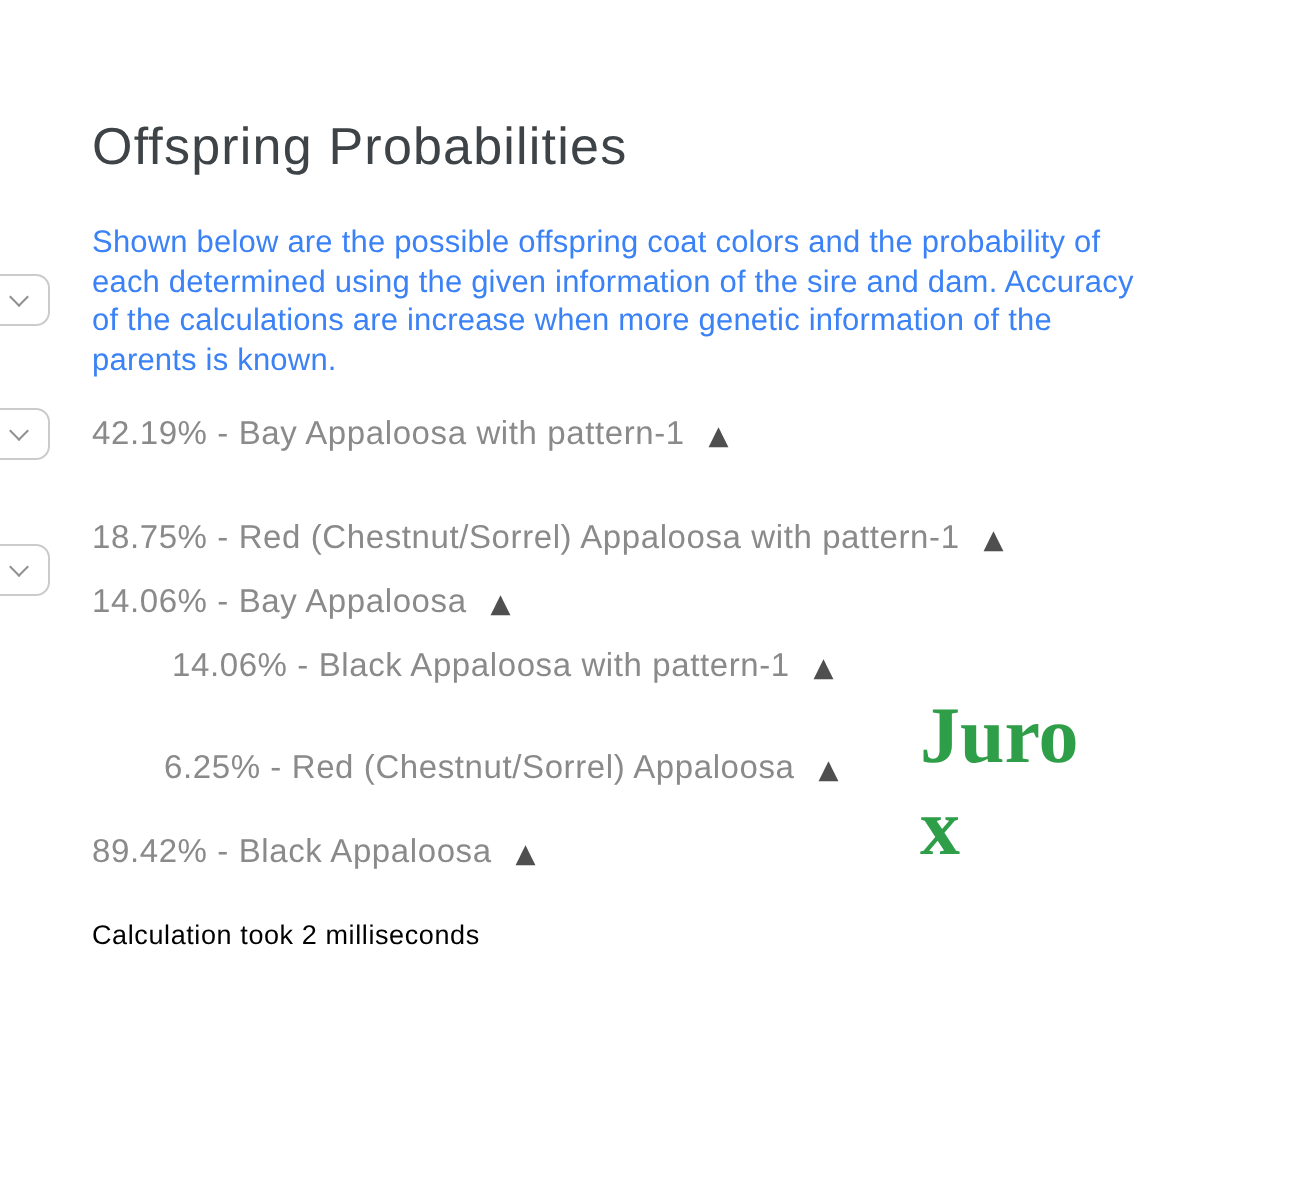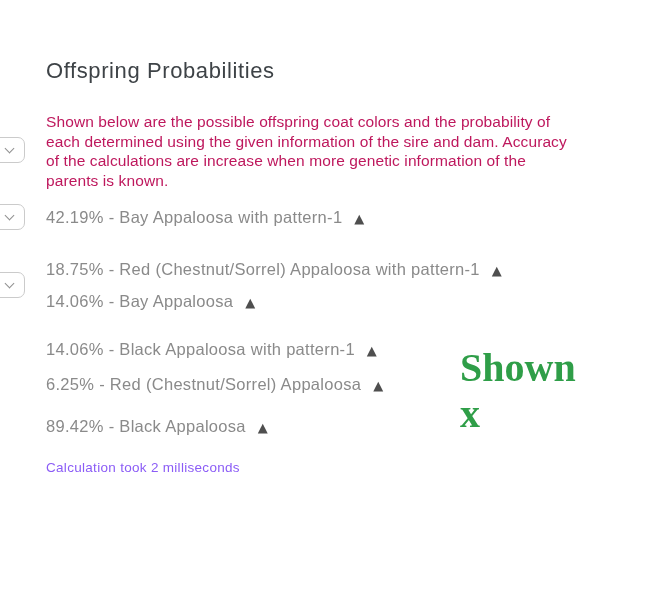--- a/index.html
+++ b/index.html
@@ -5,27 +5,27 @@
   * { margin:0; padding:0; box-sizing:border-box; }
   html,body { width:654px; height:600px; }
   body {
     position:relative;
     background:#ffffff;
     overflow:hidden;
     font-family:"Liberation Sans","DejaVu Sans",sans-serif;
   }
   .page-title {
     position:absolute; left:46px; top:58px;
-    font-size:22px; font-weight:400; letter-spacing:0.6px;
+    font-size:26px; font-weight:400; letter-spacing:0.6px;
     color:#3e4347;
   }
   .intro-text {
     position:absolute; left:46px; top:112px; width:522px;
     font-size:15.5px; line-height:19.5px; letter-spacing:0.1px;
-    color:#be185d;
+    color:#3b82f6;
   }
   .mini-select {
     position:absolute; left:-12px; width:37px; height:26px;
     background:#ffffff; border:1px solid #cbcbcb; border-radius:7px;
     display:flex; align-items:center; justify-content:center;
     cursor:pointer;
   }
   .mini-select .chev {
     width:7px; height:7px; margin-top:-3px; margin-left:6px;
     border-right:1.6px solid #909090; border-bottom:1.6px solid #909090;
@@ -35,31 +35,31 @@
   #select-2 { top:204px; }
   #select-3 { top:272px; }
   .result-row {
     position:absolute; left:46px;
     font-size:16.5px; letter-spacing:0.3px; color:#8a8a8a;
     white-space:nowrap; cursor:pointer;
   }
   #row-0 { top:208px; }
   #row-1 { top:260px; }
   #row-2 { top:292px; }
-  #row-3 { top:340px; }
-  #row-4 { top:375px; }
+  #row-3 { top:324px;margin-left:40px; }
+  #row-4 { top:375px;margin-left:36px; }
   #row-5 { top:417px; }
   .triangle {
     display:inline-block; margin-left:7px;
     font-size:13px; color:#4f4f4f;
     font-family:"DejaVu Sans",sans-serif;
   }
   .calc-footer {
     position:absolute; left:46px; top:460px;
-    font-size:13.5px; letter-spacing:0.3px; color:#8b5cf6;
+    font-size:13.5px; letter-spacing:0.3px; color:#000000;
   }
   .pairing-overlay {
     position:absolute; left:460px; top:345px;
     font-family:"Liberation Serif","DejaVu Serif",serif;
     font-weight:700; font-size:40px; line-height:46px;
     color:#2f9e48;
   }
 </style>
 </head>
 <body>
@@ -99,15 +99,15 @@
   <span class="triangle">▲</span>
 </div>
 <div class="result-row" id="row-5">
   <span>89.42% - Black Appaloosa</span>
   <span class="triangle">▲</span>
 </div>
 
 <div class="calc-footer">Calculation took 2 milliseconds</div>
 
 <div class="pairing-overlay">
-  <div>Shown</div>
+  <div>Juro</div>
   <div>x</div>
 </div>
 
 </body></html>

